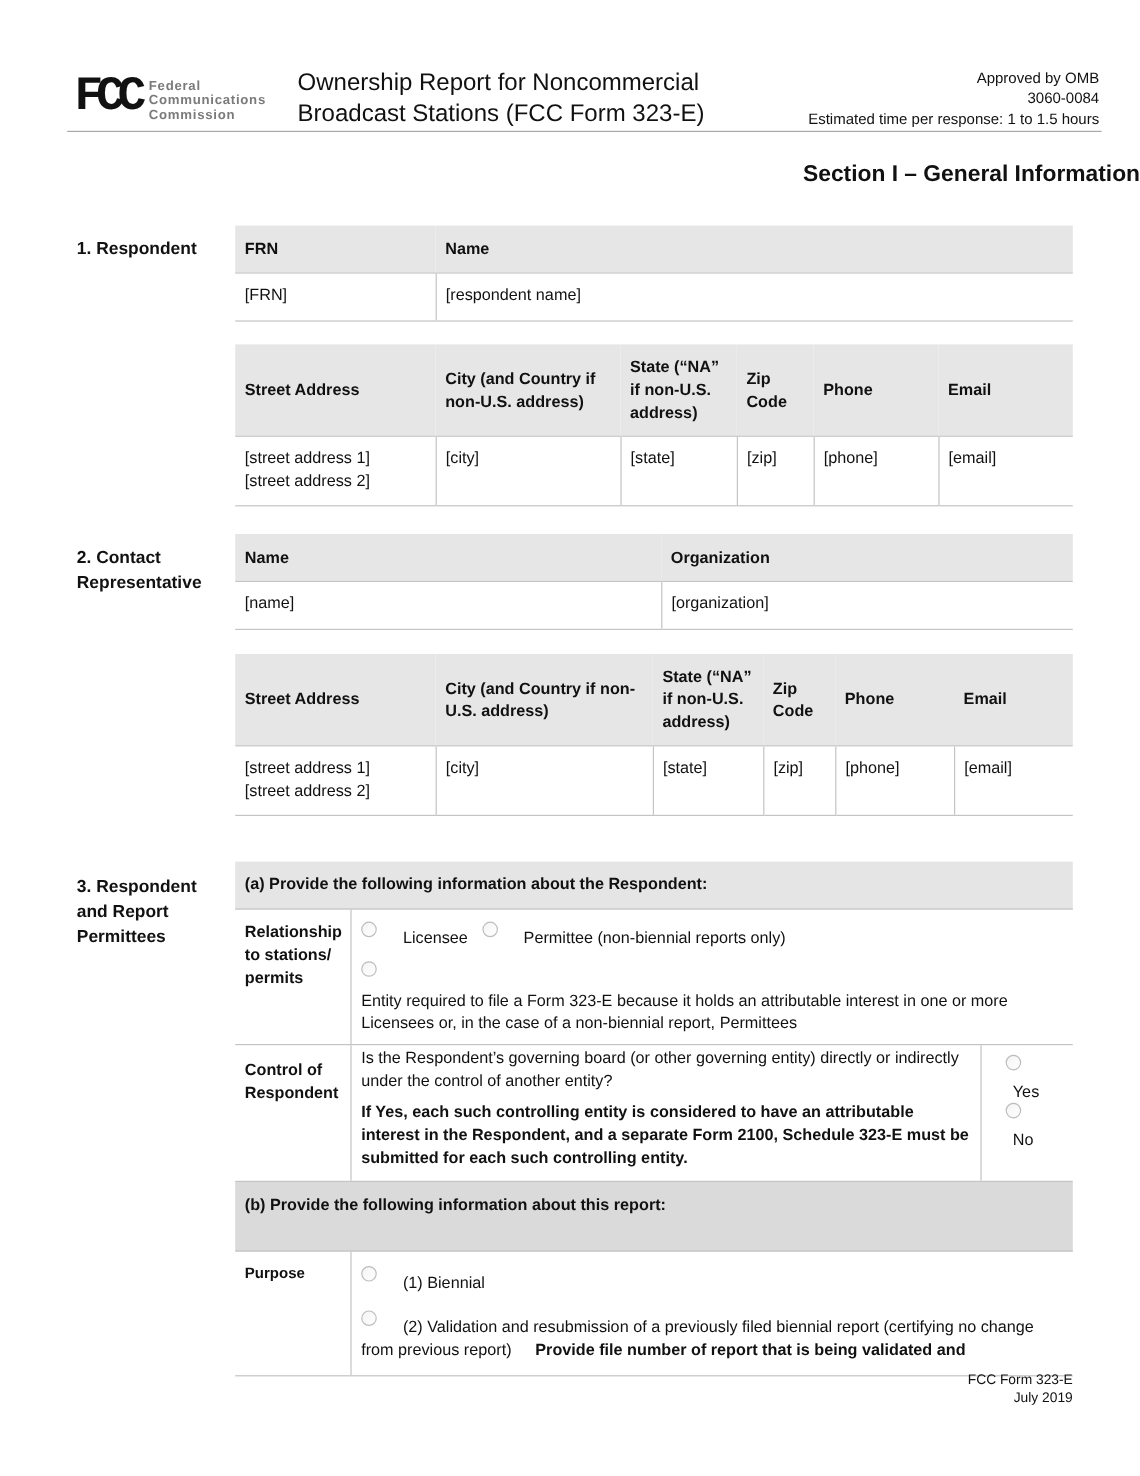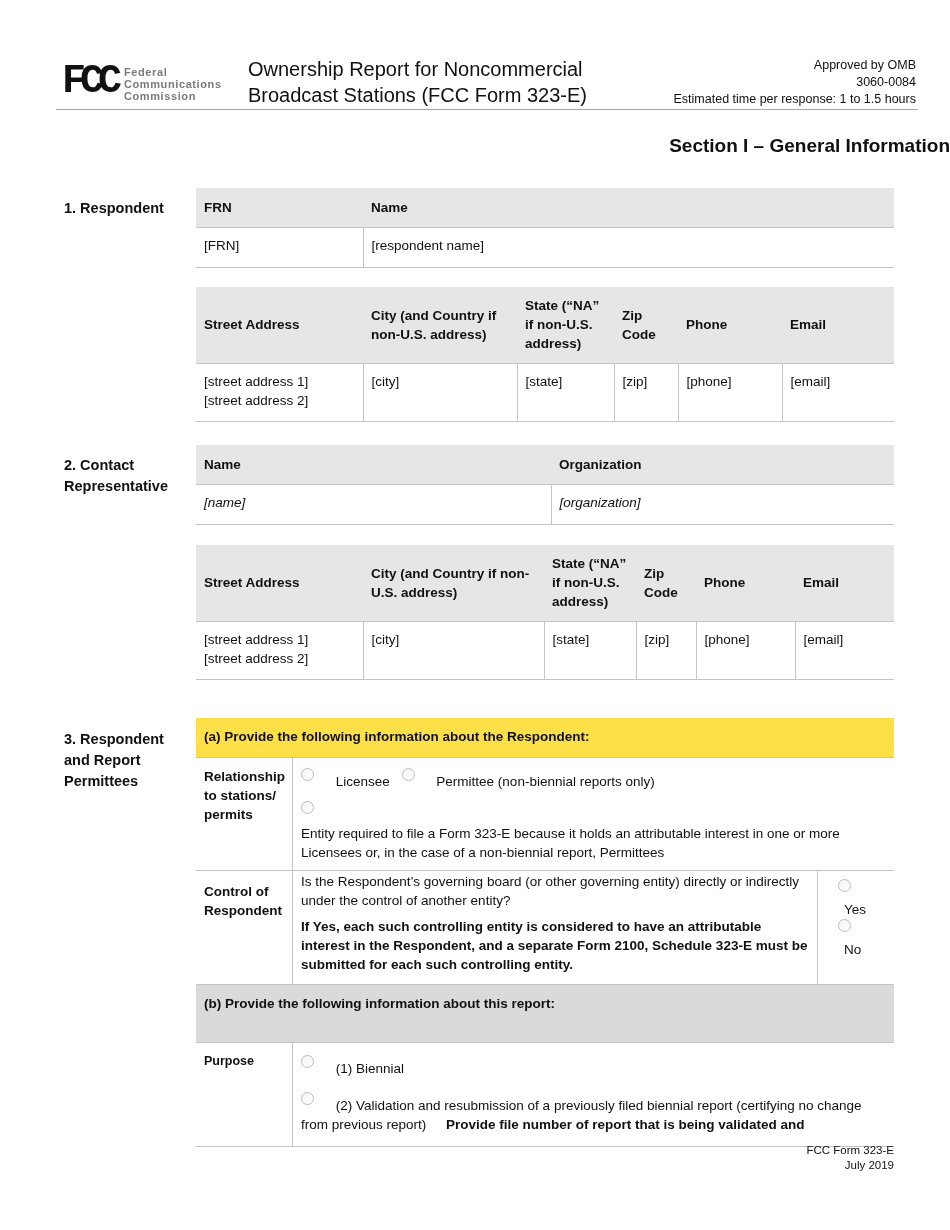--- a/index.html
+++ b/index.html
@@ -19,21 +19,21 @@
 
     table.form { position: absolute; left: 196px; width: 698px; border-collapse: collapse; font-size: 13.5px; }
     table.form th { background: #e6e6e6; text-align: left; font-weight: bold; vertical-align: middle; padding: 0 8px; font-size: 13.5px; line-height: 19px; }
     table.form td { vertical-align: top; padding: 8px 8px; line-height: 19px; border-bottom: 1.5px solid #c4c4c4; }
     table.form td + td { border-left: 1.5px solid #c4c4c4; }
     table.form tr.head th { border-bottom: 1.5px solid #c4c4c4; }
 
     .radio { display: inline-block; width: 13px; height: 13px; border-radius: 50%; border: 1.5px solid #bdbdbd; background: linear-gradient(135deg,#f4f4f4,#ffffff); vertical-align: top; position: relative; top: -4px; margin-right: 6px; cursor: pointer; }
 
     .s3 { position: absolute; left: 196px; top: 718px; width: 698px; font-size: 13.5px; }
-    .s3-bar { background: #fde047; height: 40px; font-weight: bold; padding: 11px 8px; border-bottom: 1.5px solid #c4c4c4; }
+    .s3-bar { background: #e5e5e5; height: 40px; font-weight: bold; padding: 11px 8px; border-bottom: 1.5px solid #c4c4c4; }
     .s3-bar.b { background: #dadada; height: 58px; }
     .s3-row { display: flex; border-bottom: 1.5px solid #c4c4c4; }
     .s3-lab { width: 97px; padding: 9px 8px; font-weight: bold; line-height: 19px; border-right: 1.5px solid #c4c4c4; flex: none; }
     .s3-body { flex: 1; padding: 8px 8px; line-height: 19px; }
     .s3-yn { width: 77px; border-left: 1.5px solid #c4c4c4; padding: 12px 20px; flex: none; }
     .yn-item { margin-bottom: 10px; }
     .footer { position: absolute; right: 56px; top: 1143px; text-align: right; font-size: 11.5px; line-height: 15px; }
   </style>
 </head>
 <body>
@@ -103,21 +103,21 @@
   <div>2.  Contact</div>
   <div>Representative</div>
 </div>
 
 <table class="form" style="top:445px;">
   <tbody>
       <tr class="head" style="height:39px;">
     <th style="width:355px;">Name</th>
     <th>Organization</th>
   </tr>
-  <tr style="height:40px;font-style:italic;">
+  <tr style="height:40px;">
     <td>[name]</td>
     <td>[organization]</td>
   </tr>
 </tbody>
   </table>
 
 <table class="form" style="top:545px;">
   <tbody>
       <tr class="head" style="height:76px;">
     <th style="width:167px;">Street Address</th>

